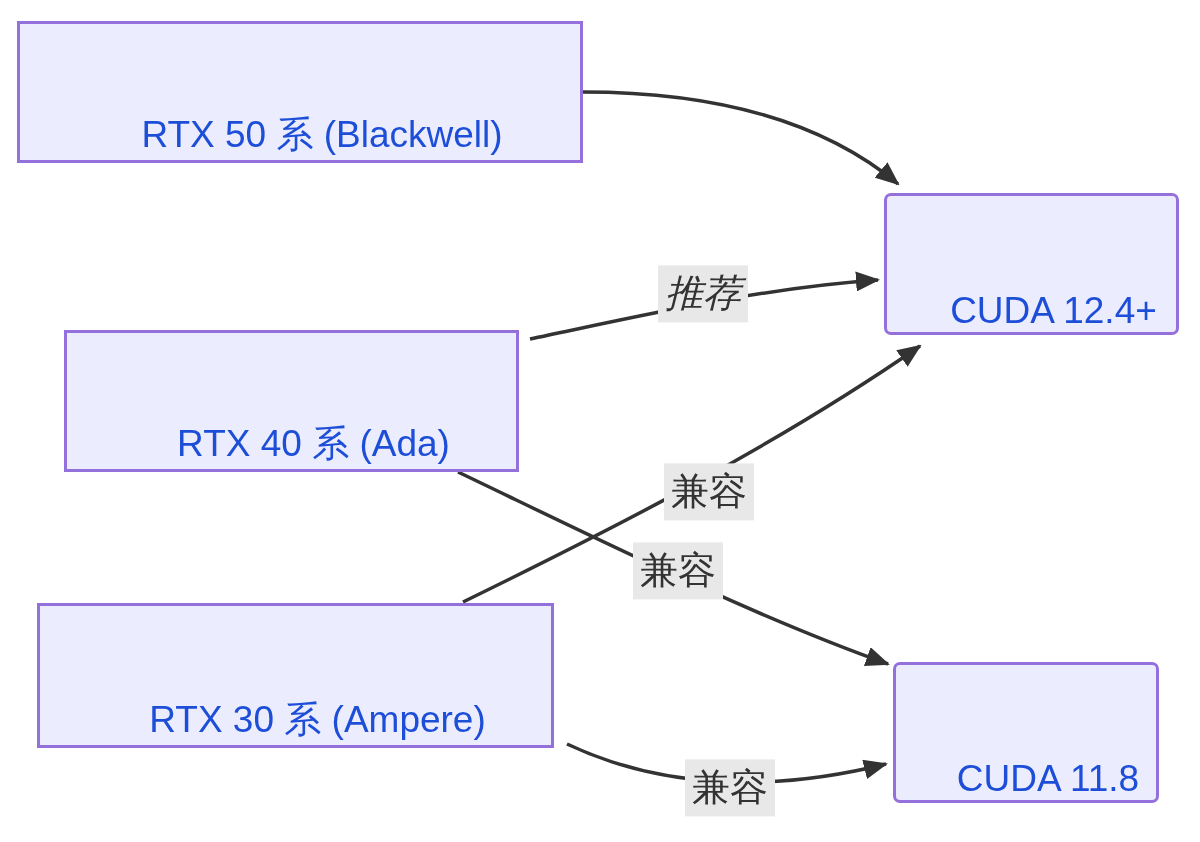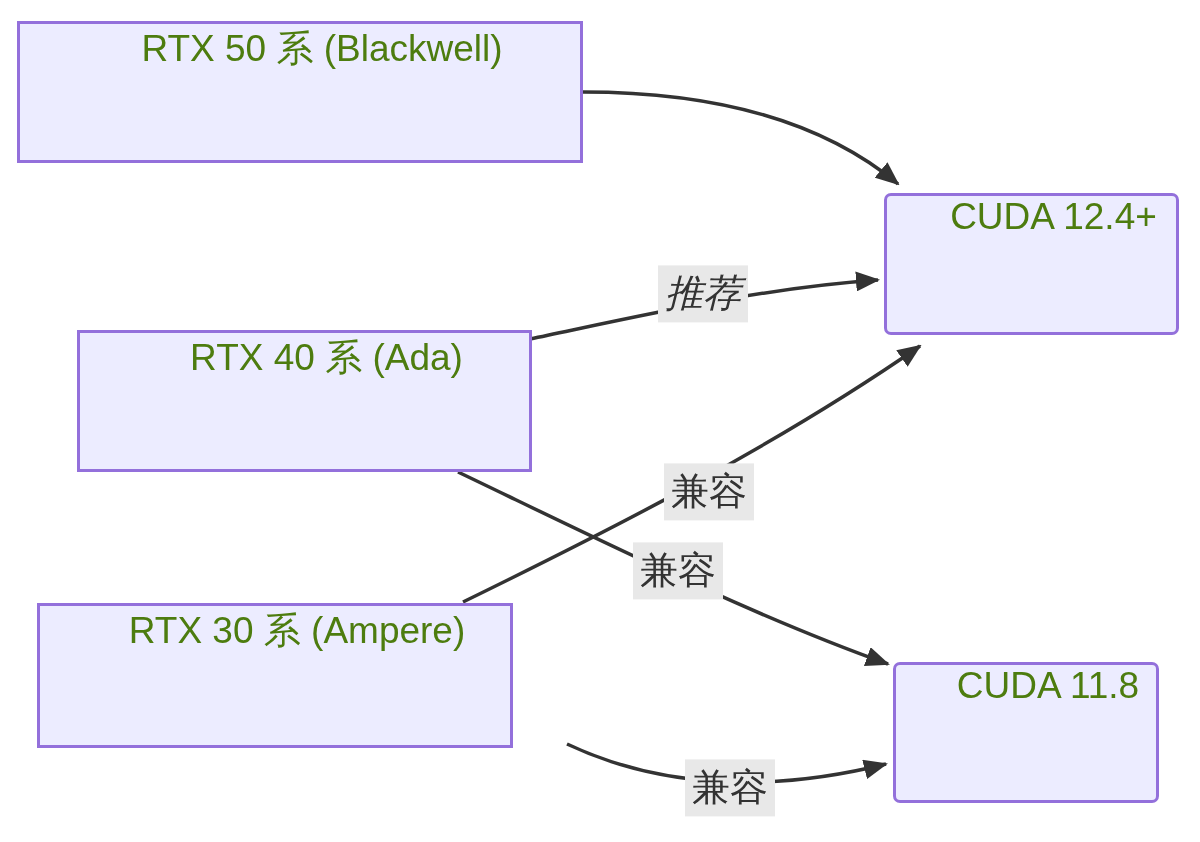--- a/index.html
+++ b/index.html
@@ -18,34 +18,34 @@
   }
   .edge {
     fill: none;
     stroke: #333333;
     stroke-width: 3.5px;
   }
   .node {
     position: absolute;
     box-sizing: border-box;
     display: flex;
-    align-items: flex-start;
+    align-items: flex-end;
     justify-content: center;
     background: #ECECFF;
     border: 3.5px solid #9370DB;
-    color: #4d7c0f;
+    color: #1d4ed8;
     font-size: 37px;
     white-space: nowrap;
     text-align: center;
     padding-left: 44px;
   }
   .node.rounded { border-radius: 7px; }
   .node-rtx50 { left: 17px;  top: 21px;  width: 566px; height: 142px; }
-  .node-rtx40 { left: 77px;  top: 330px; width: 455px; height: 142px; }
-  .node-rtx30 { left: 37px;  top: 603px; width: 476px; height: 145px; }
+  .node-rtx40 { left: 64px;  top: 330px; width: 455px; height: 142px; }
+  .node-rtx30 { left: 37px;  top: 603px; width: 517px; height: 145px; }
   .node-cuda124 { left: 884px; top: 193px; width: 295px; height: 142px; }
   .node-cuda118 { left: 893px; top: 662px; width: 266px; height: 141px; }
   .edge-label {
     position: absolute;
     transform: translate(-50%, -50%);
     background: #E8E8E8;
     color: #333333;
     font-size: 38px;
     line-height: 1.4;
     padding: 2px 7px;

